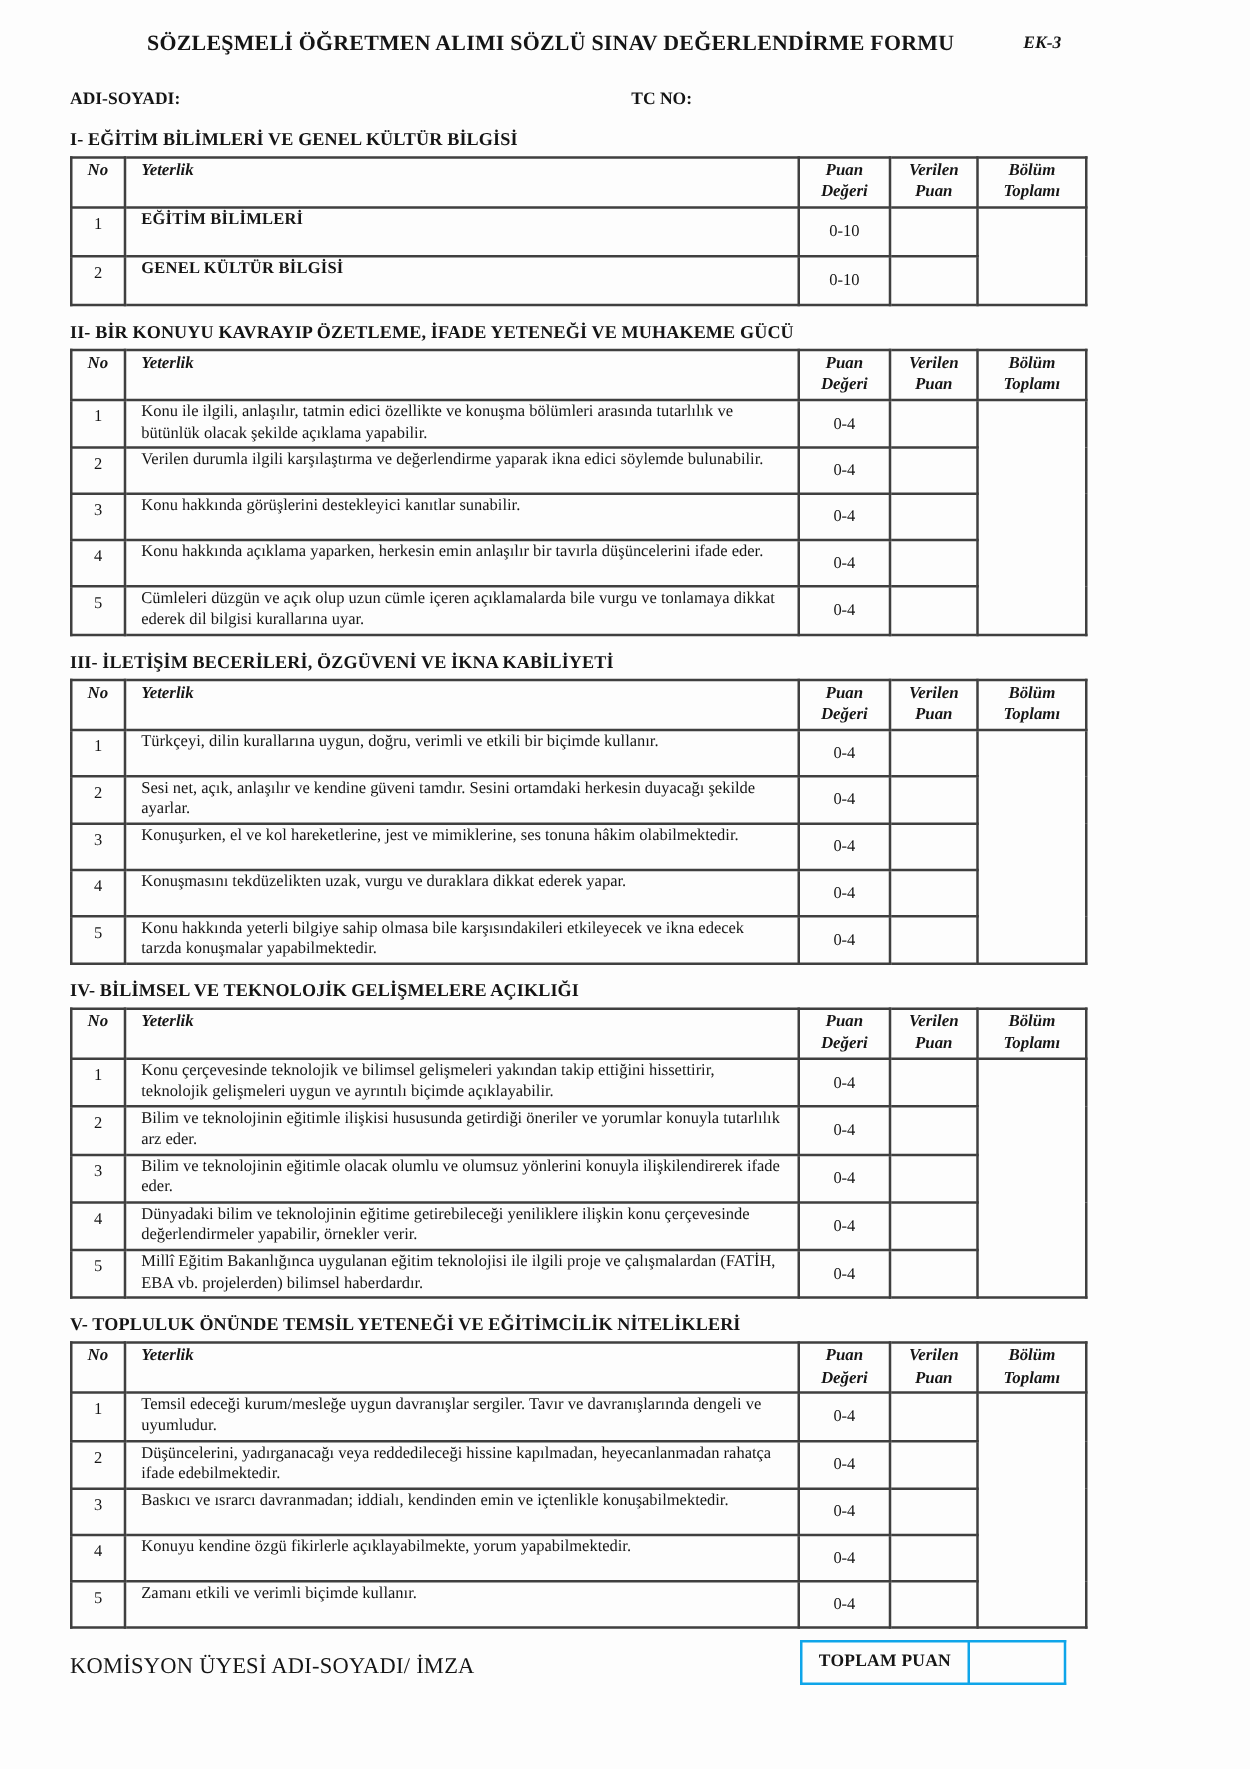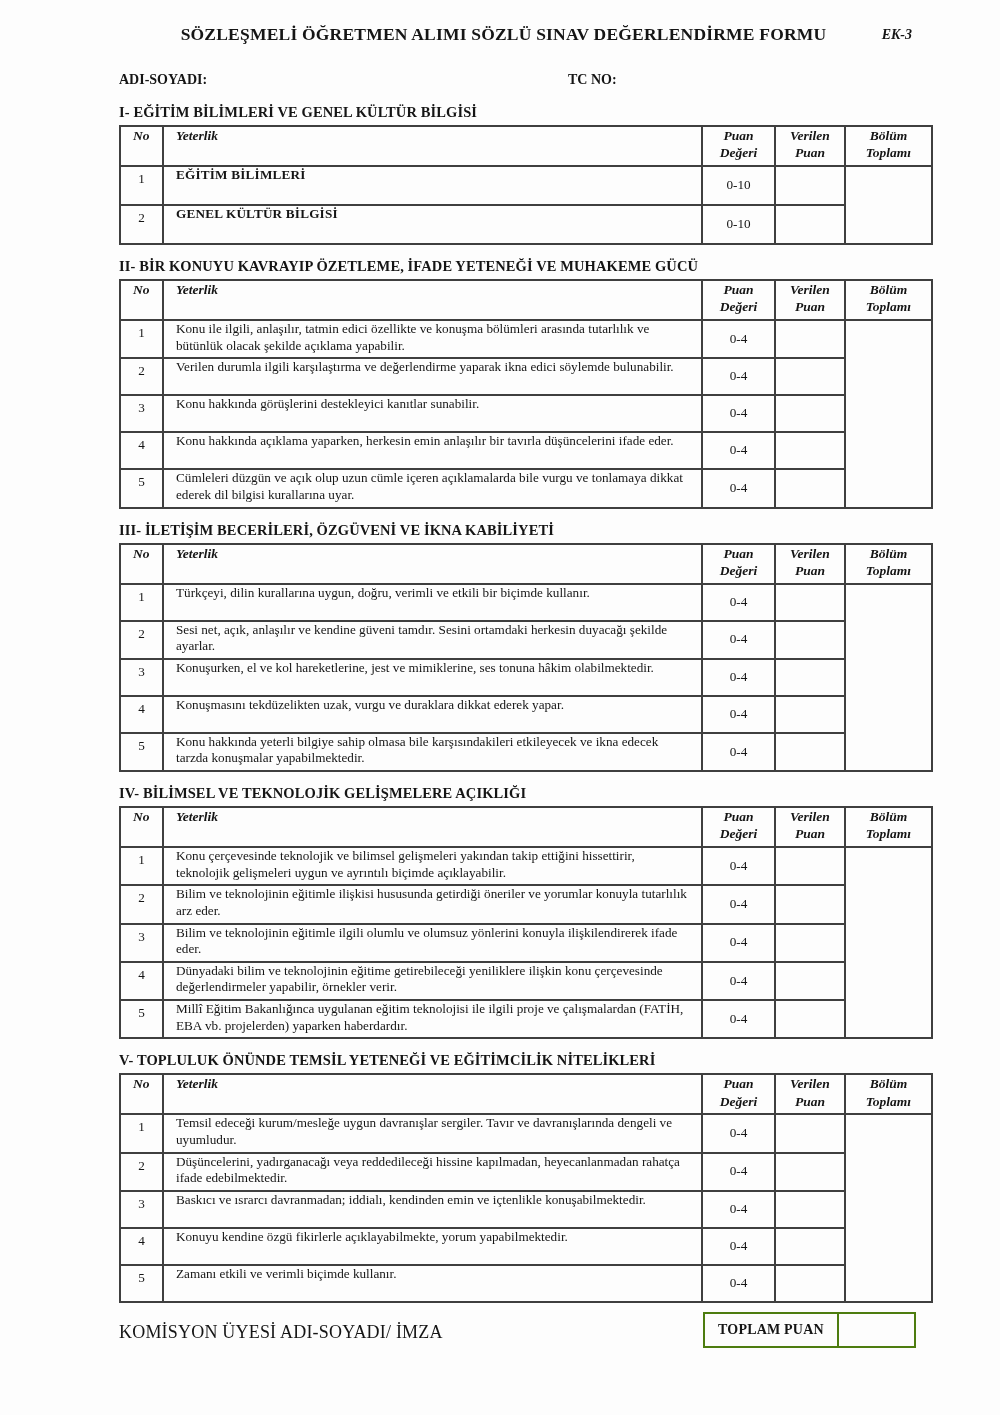--- a/index.html
+++ b/index.html
@@ -5,21 +5,21 @@
   * { box-sizing: border-box; margin: 0; padding: 0; }
   html, body { width: 1000px; }
   body {
     height: 1415px;
     background: #fdfdfd;
     color: #151515;
     font-family: "Liberation Serif", "DejaVu Serif", serif;
     position: relative;
     overflow: hidden;
   }
-  .page { width: 797px; margin: 0 0 0 119px; padding-top: 24px; }
+  .page { width: 797px; margin: 0 0 0 56px; padding-top: 24px; }
 
   
   .title-row { position: relative; text-align: center; height: 26px; }
   .doc-title {
     display: inline-block;
     font-size: 17.5px; font-weight: bold; letter-spacing: 0.2px;
     transform: translateX(-14px);
   }
   .annex {
     position: absolute; right: 4px; top: 3px;
@@ -53,21 +53,21 @@
   .eval-table td.yet-cell { padding-left: 12px; padding-top: 0; padding-right: 10px; }
   .eval-table td.pd-cell { text-align: center; vertical-align: middle; }
   .eval-table td.vp-cell, .eval-table td.bt-cell { vertical-align: middle; text-align: center; }
   .emphasis-rows td { height: 39px; }
   .emphasis-rows td.yet-cell { font-weight: bold; letter-spacing: 0.2px; }
 
   
   .footer-row { margin-top: 9px; position: relative; height: 36px; }
   .commission-label { position: absolute; left: 0; top: 10px; font-size: 18px; letter-spacing: 0.2px; }
   .total-box { position: absolute; left: 584px; top: 0; border-collapse: collapse; }
-  .total-box td { border: 2px solid #4d7c0f; height: 34px; }
+  .total-box td { border: 2px solid #0ea5e9; height: 34px; }
   .total-label-cell { width: 143px; text-align: center; font-weight: bold; font-size: 14px; letter-spacing: 0.2px; }
   .total-value-cell { width: 87px; }
 </style>
 </head>
 <body>
 
 <div class="page">
 
   <div class="title-row">
     <span class="doc-title">SÖZLEŞMELİ ÖĞRETMEN ALIMI SÖZLÜ SINAV DEĞERLENDİRME FORMU</span>
@@ -266,35 +266,35 @@
 
   <tr>
     <td class="no-cell">2</td>
     <td class="yet-cell">Bilim ve teknolojinin eğitimle ilişkisi hususunda getirdiği öneriler ve yorumlar konuyla tutarlılık arz eder.</td>
     <td class="pd-cell">0-4</td>
     <td class="vp-cell"></td>
   </tr>
 
   <tr>
     <td class="no-cell">3</td>
-    <td class="yet-cell">Bilim ve teknolojinin eğitimle ilgili olumlu ve olumsuz yönlerini konuyla ilişkilendirerek ifade eder.</td>
+    <td class="yet-cell">Bilim ve teknolojinin eğitimle olacak olumlu ve olumsuz yönlerini konuyla ilişkilendirerek ifade eder.</td>
     <td class="pd-cell">0-4</td>
     <td class="vp-cell"></td>
   </tr>
 
   <tr>
     <td class="no-cell">4</td>
     <td class="yet-cell">Dünyadaki bilim ve teknolojinin eğitime getirebileceği yeniliklere ilişkin konu çerçevesinde değerlendirmeler yapabilir, örnekler verir.</td>
     <td class="pd-cell">0-4</td>
     <td class="vp-cell"></td>
   </tr>
 
   <tr>
     <td class="no-cell">5</td>
-    <td class="yet-cell">Millî Eğitim Bakanlığınca uygulanan eğitim teknolojisi ile ilgili proje ve çalışmalardan (FATİH, EBA vb. projelerden) yaparken haberdardır.</td>
+    <td class="yet-cell">Millî Eğitim Bakanlığınca uygulanan eğitim teknolojisi ile ilgili proje ve çalışmalardan (FATİH, EBA vb. projelerden) bilimsel haberdardır.</td>
     <td class="pd-cell">0-4</td>
     <td class="vp-cell"></td>
   </tr>
 </tbody>
     </table>
   </section>
 
   <section>
     <h2 class="sec-heading">V- TOPLULUK ÖNÜNDE TEMSİL YETENEĞİ VE EĞİTİMCİLİK NİTELİKLERİ</h2>
     <table class="eval-table">

